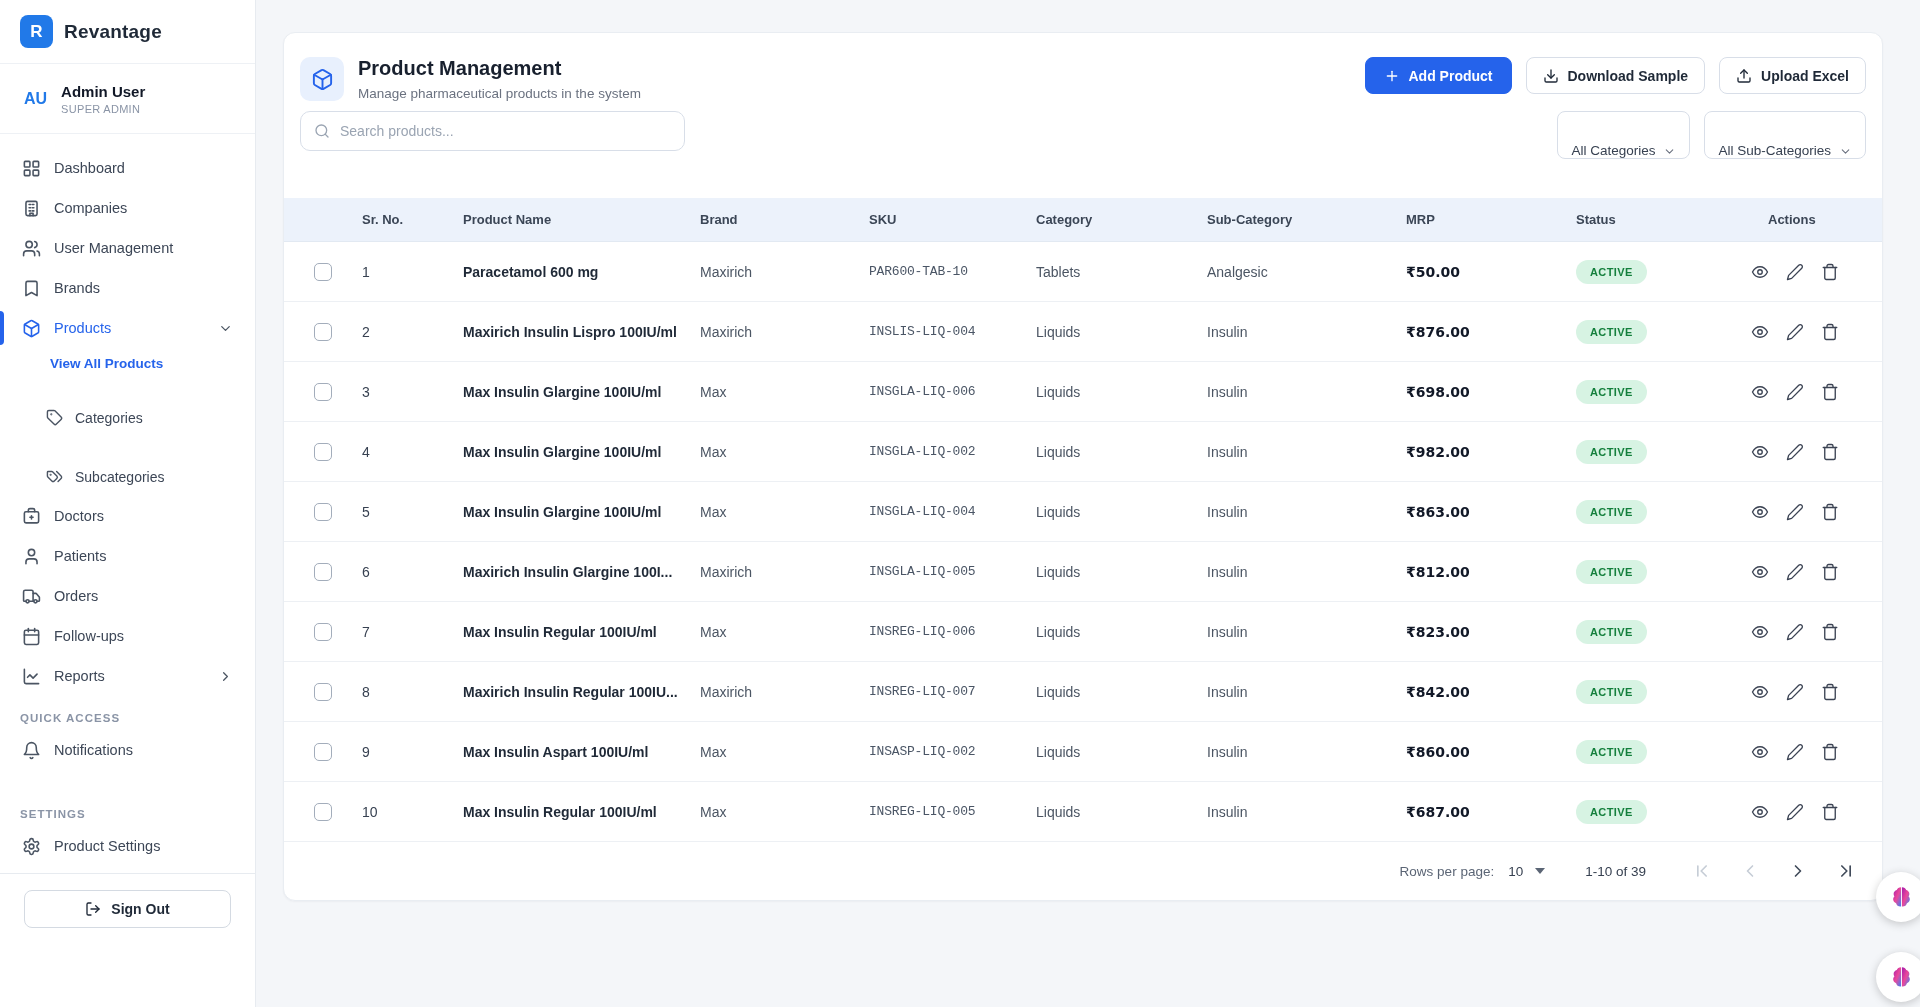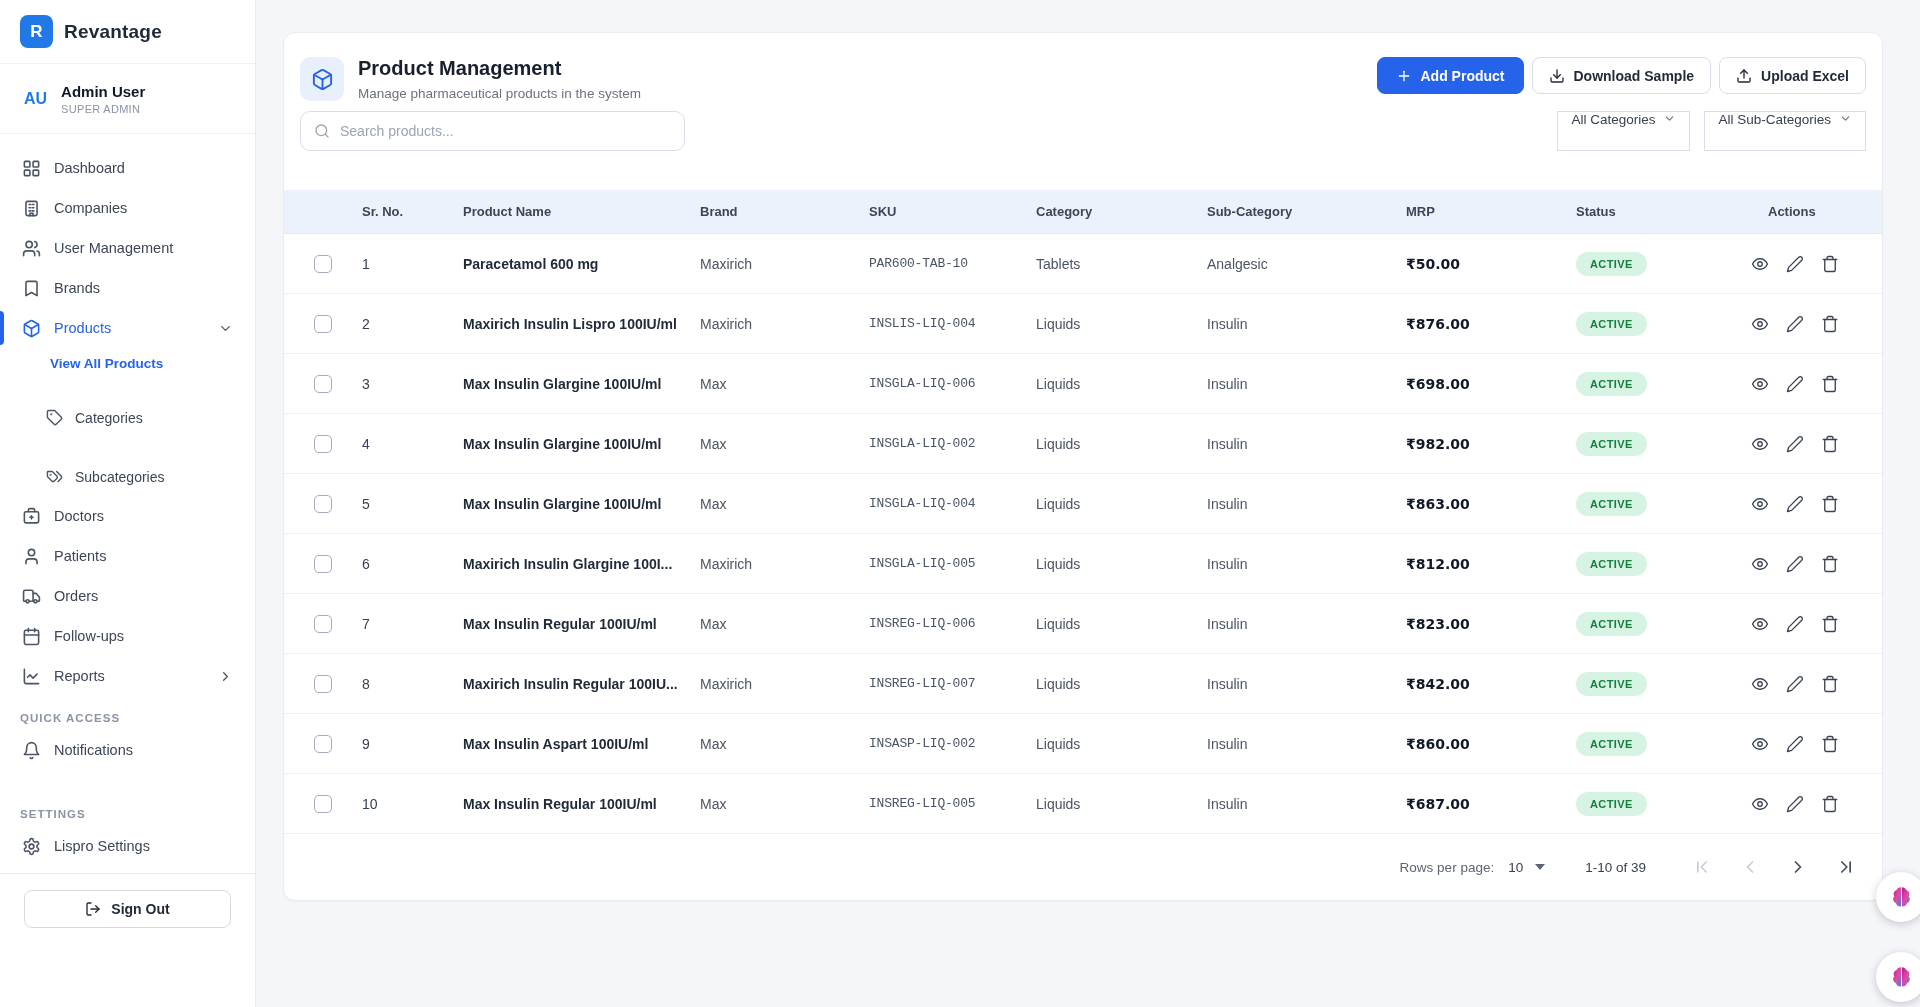--- a/index.html
+++ b/index.html
@@ -49,32 +49,32 @@
 
   
   .card { width:1600px; height:869px; background:#fff; border:1px solid #e9edf2; border-radius:12px; box-shadow:0 1px 2px rgba(16,24,40,.04); display:flex; flex-direction:column; overflow:hidden; }
   .card-head { padding:24px 16px 0 16px; }
   .head-row1 { display:flex; align-items:flex-start; }
   .title-wrap { display:flex; gap:14px; }
   .title-icon { width:44px; height:44px; border-radius:10px; background:#e8f0fd; color:#2563eb; display:flex; align-items:center; justify-content:center; }
   .title-icon svg { width:23px; height:23px; }
   .page-title { font-size:20px; font-weight:700; color:#18202e; }
   .page-subtitle { font-size:13.5px; color:#6b7280; margin-top:6px; }
-  .head-actions { margin-left:auto; display:flex; gap:8px;justify-content:center; }
+  .head-actions { margin-left:auto; display:flex; gap:14px;justify-content:center; }
   .btn { height:37px; border-radius:8px; display:inline-flex; align-items:center; gap:9px; font-size:14px; font-weight:700; cursor:pointer; font-family:inherit; }
   .btn svg { width:16px; height:16px; }
   .btn-primary { background:#2563eb; border:1px solid #2563eb; color:#fff; padding:0 18px; }
   .btn-outline { background:#fff; border:1px solid #d8dee8; color:#1f2937; padding:0 16px; }
   .head-row2 { display:flex; margin-top:10px; padding-bottom:39px; }
   .search-box { width:385px; height:40px; border:1px solid #d8dee8; border-radius:10px; display:flex; align-items:center; gap:10px; padding:0 13px; color:#9aa4b2; background:#fff; }
   .search-box svg { width:16px; height:16px; color:#9aa4b2; flex:0 0 16px; }
   .search-box input { border:none; outline:none; flex:1; font-size:14px; color:#1f2937; font-family:inherit; background:transparent; }
   .search-box input::placeholder { color:#9aa4b2; }
   .filters { margin-left:auto; display:flex; gap:14px; }
-  .filter-btn { height:40px; background:#fff; border:1px solid #d8dee8; border-radius:0; padding:0 13px; display:inline-flex; align-items:flex-start; gap:8px; font-size:13.5px; font-weight:500; color:#374151; cursor:pointer; font-family:inherit; }
+  .filter-btn { height:48px; background:#fff; border:1px solid #d8dee8; border-radius:8px; padding:0 13px; display:inline-flex; align-items:flex-end; gap:8px; font-size:13.5px; font-weight:500; color:#374151; cursor:pointer; font-family:inherit; }
   .filter-btn svg { width:13px; height:13px; color:#6b7280; }
 
   
   .grid-cols { display:grid; grid-template-columns:78px 101px 237px 169px 167px 171px 199px 170px 175px 1fr; align-items:center; }
   .thead { height:44px; background:#ecf2fb; border-bottom:1px solid #e2e9f2; }
   .th { font-size:13px; font-weight:700; color:#3b4656; white-space:nowrap; }
   .th-actions { padding-left:17px; }
   .trow { height:60px; border-bottom:1px solid #edf0f4; background:#fff; }
   .c-check { padding-left:30px; }
   .row-checkbox { appearance:none; -webkit-appearance:none; width:18px; height:18px; border:1.5px solid #a3adbb; border-radius:5px; background:#fff; cursor:pointer; display:block; }
@@ -293,21 +293,21 @@
 
     <div class="section-label sl">SETTINGS</div>
     <nav class="nav" style="padding-top:0">
       <a class="nav-item">
         <span class="nav-icon">
             <svg viewBox="0 0 24 24">
               <path d="M12.22 2h-.44a2 2 0 0 0-2 2v.18a2 2 0 0 1-1 1.73l-.43.25a2 2 0 0 1-2 0l-.15-.08a2 2 0 0 0-2.73.73l-.22.38a2 2 0 0 0 .73 2.73l.15.1a2 2 0 0 1 1 1.72v.51a2 2 0 0 1-1 1.74l-.15.09a2 2 0 0 0-.73 2.73l.22.38a2 2 0 0 0 2.73.73l.15-.08a2 2 0 0 1 2 0l.43.25a2 2 0 0 1 1 1.73V20a2 2 0 0 0 2 2h.44a2 2 0 0 0 2-2v-.18a2 2 0 0 1 1-1.73l.43-.25a2 2 0 0 1 2 0l.15.08a2 2 0 0 0 2.73-.73l.22-.39a2 2 0 0 0-.73-2.73l-.15-.08a2 2 0 0 1-1-1.74v-.5a2 2 0 0 1 1-1.74l.15-.09a2 2 0 0 0 .73-2.73l-.22-.38a2 2 0 0 0-2.73-.73l-.15.08a2 2 0 0 1-2 0l-.43-.25a2 2 0 0 1-1-1.73V4a2 2 0 0 0-2-2z"></path>
               <circle cx="12" cy="12" r="3"></circle>
             </svg>
           </span>
-        <span class="nav-label">Lispro Settings</span>
+        <span class="nav-label">Product Settings</span>
       </a>
     </nav>
 
     <div class="sidebar-footer">
       <button class="signout-btn">
         <span>
             <svg viewBox="0 0 24 24">
               <path d="M9 21H5a2 2 0 0 1-2-2V5a2 2 0 0 1 2-2h4"></path>
               <polyline points="16 17 21 12 16 7"></polyline>
               <line x1="21" x2="9" y1="12" y2="12"></line>

